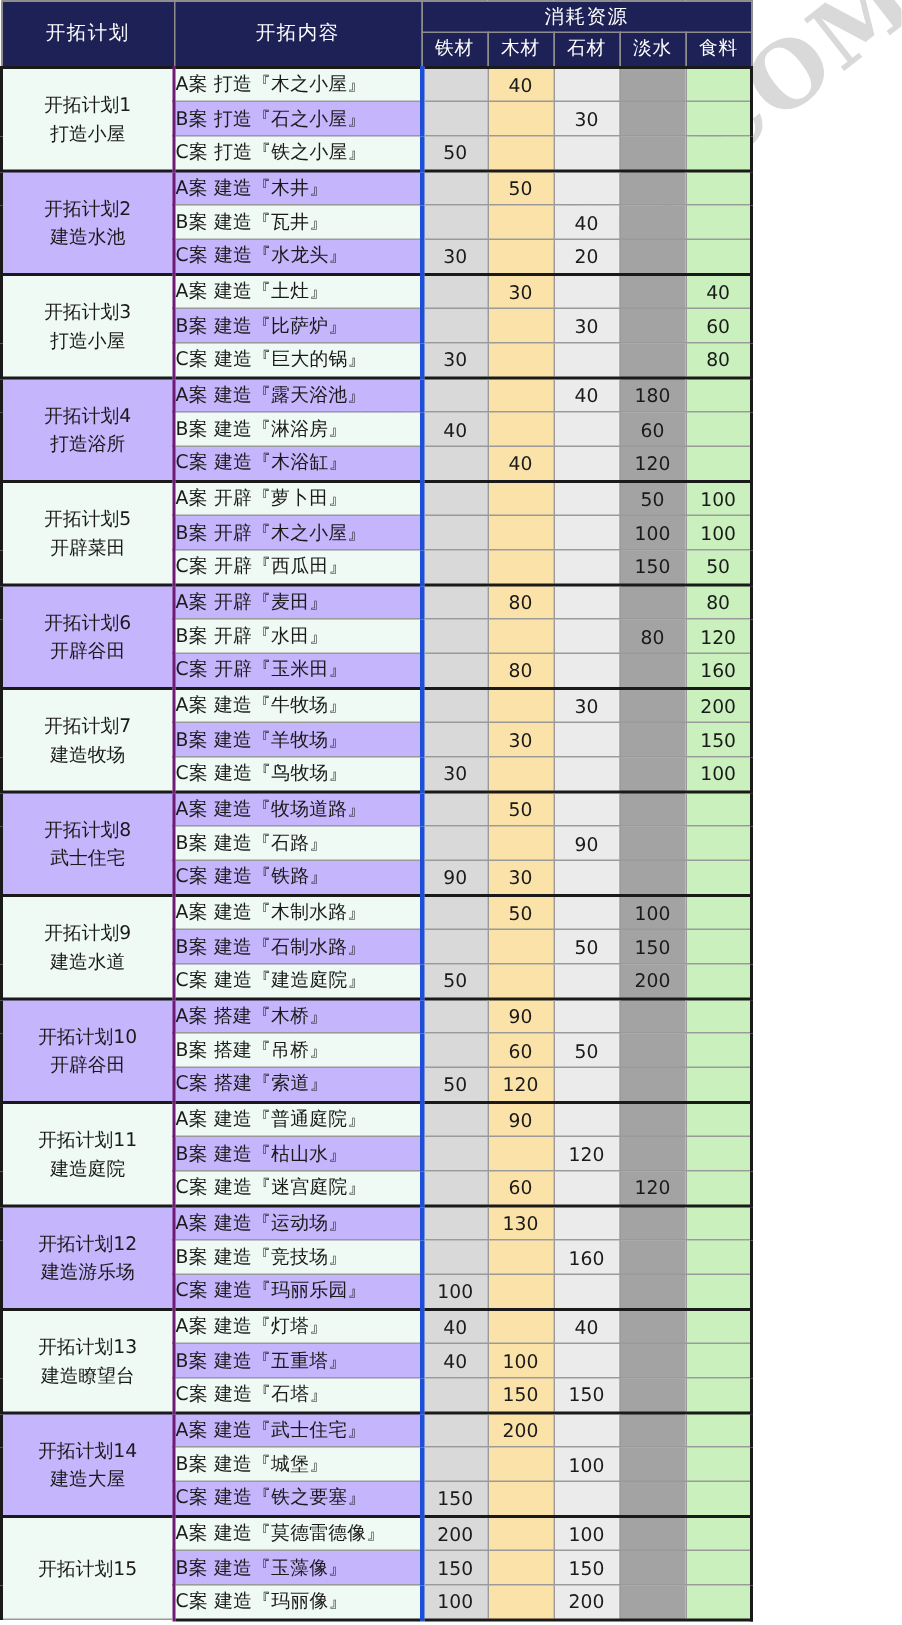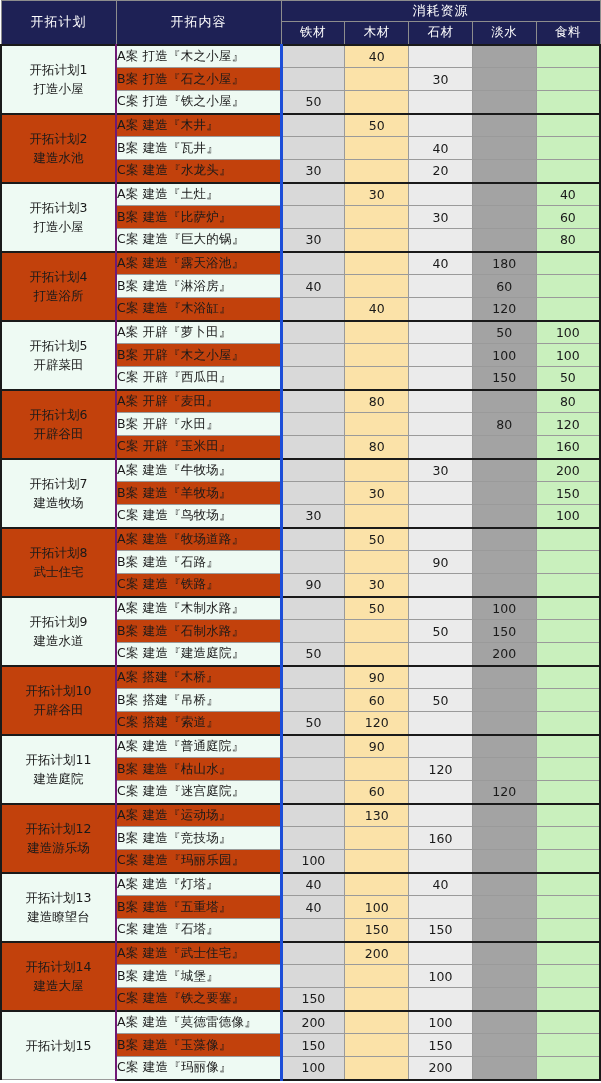--- a/index.html
+++ b/index.html
@@ -49,21 +49,21 @@
     font-size: 26px;
     letter-spacing: 3px;
     font-family: "DejaVu Sans", "Liberation Sans", sans-serif;
   }
 
   
   table.grid {
     position: relative;
     z-index: 10;
     border-collapse: collapse;
-    width: 601px;
+    width: 502px;
     table-layout: fixed;
     font-size: 12.5px;
     color: #1a1a1a;
   }
   table.grid td, table.grid th {
     padding: 0;
     margin: 0;
     box-sizing: border-box;
   }
 
@@ -116,21 +116,21 @@
 
   
   td.res-iron  { background: #d9d9d9; width: 65px; }
   td.res-wood  { background: #fbe2a8; width: 65px; }
   td.res-stone { background: #ebebeb; width: 63px; }
   td.res-water { background: #a3a3a3; width: 64px; }
   td.res-food  { background: #c9f0bd; width: 64px; }
 
   
   .tint-mint { background: #eefaf3; }
-  .tint-white { background: #c2410c; }
+  .tint-white { background: #c4b5fd; }
 </style>
 </head>
 <body>
 
 <div id="wrap">
 
   <div class="watermark">
     <div class="wm-inner">
       <span class="wm-cn">中文攻略站</span>
       <span>WIKI.COM</span>

